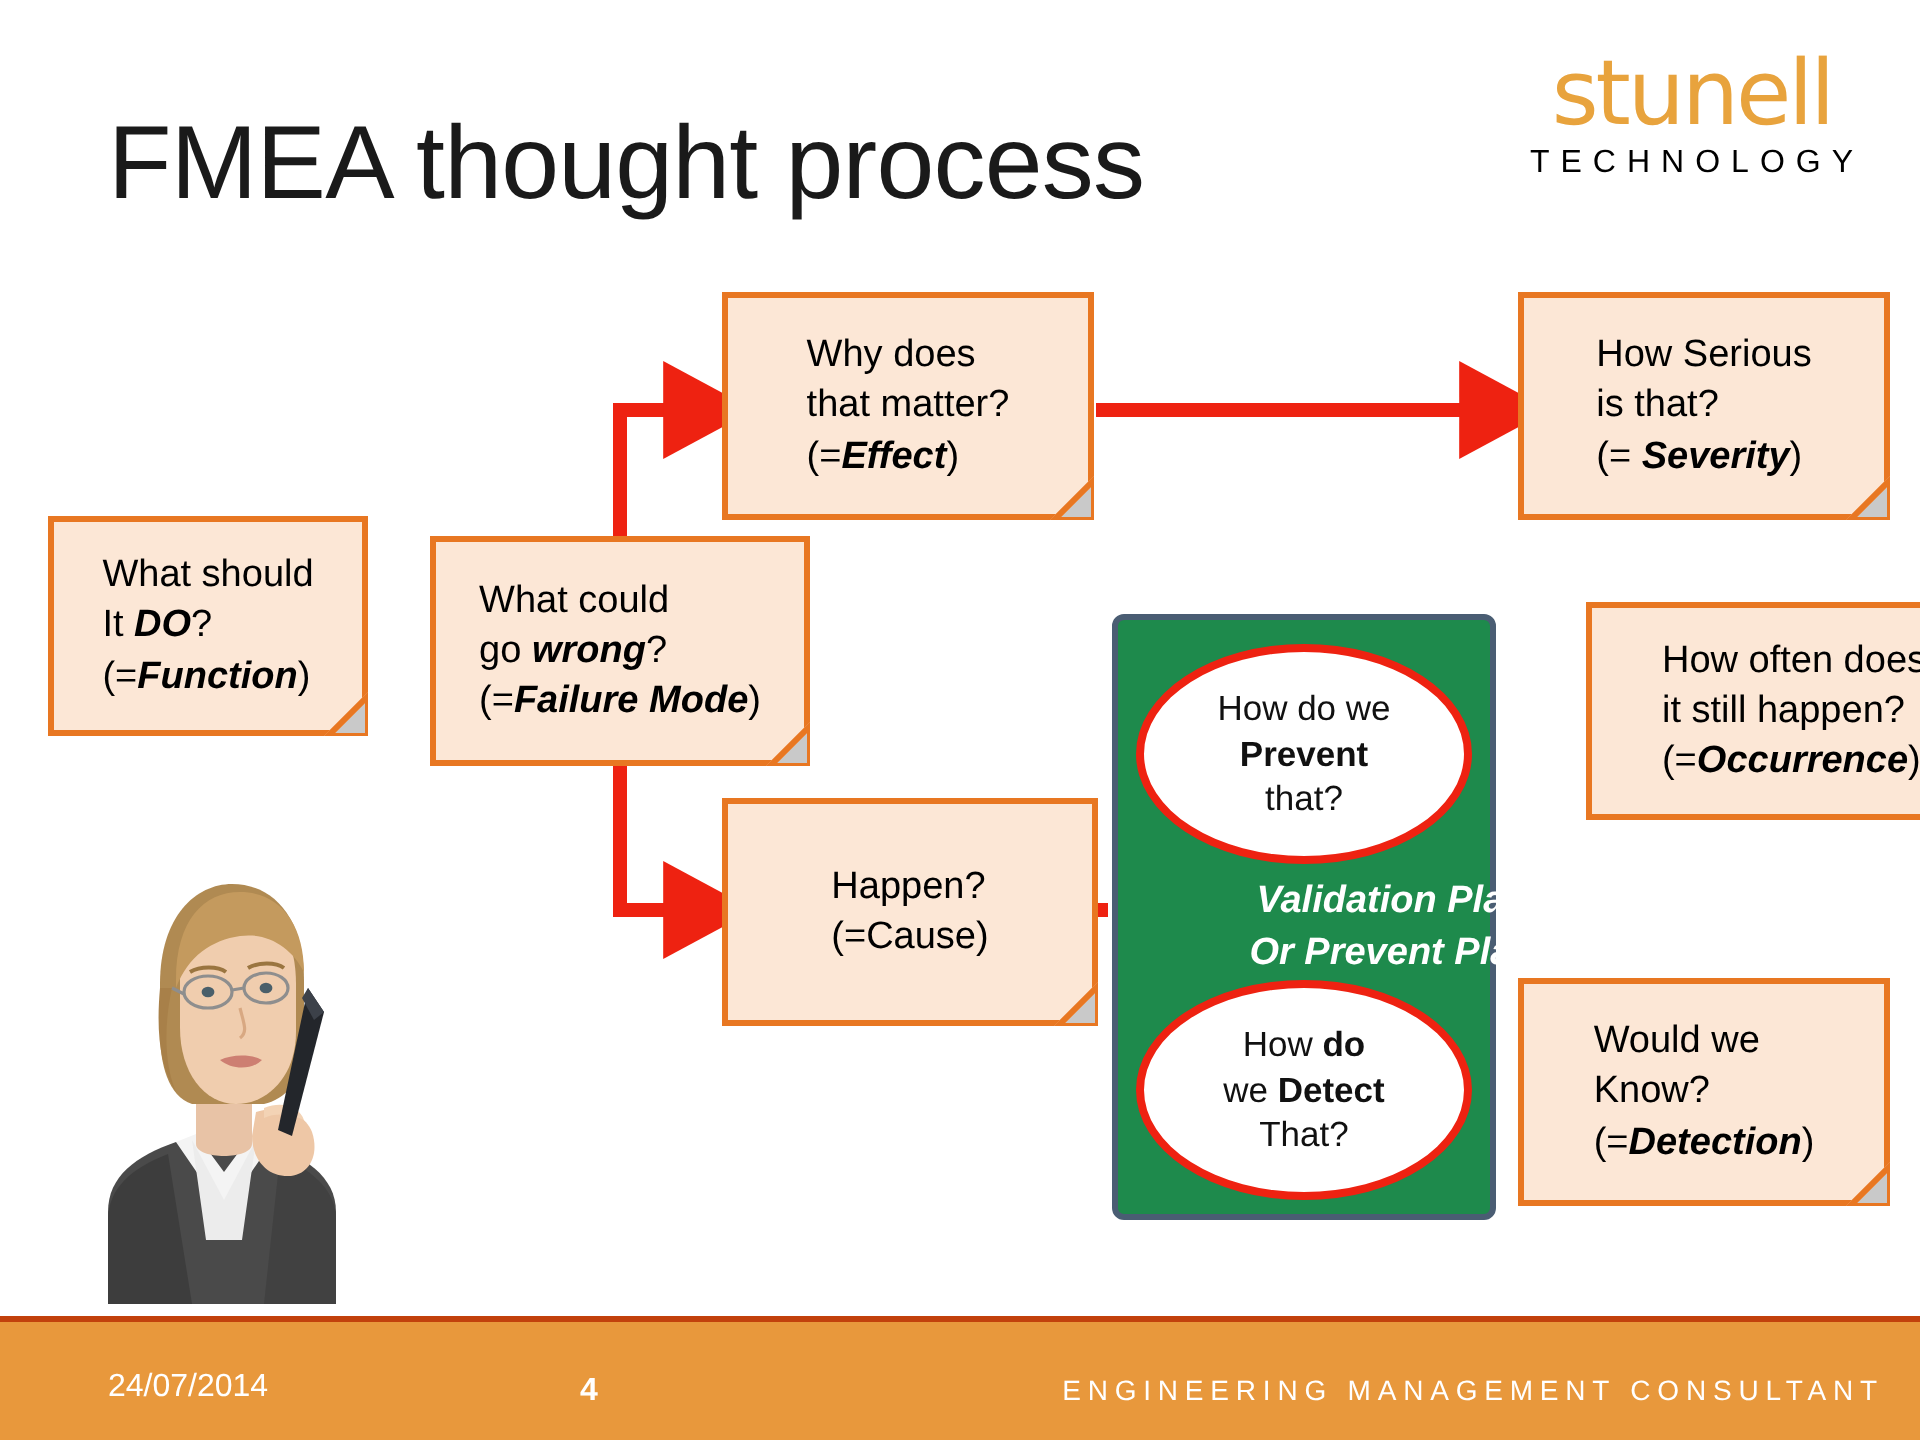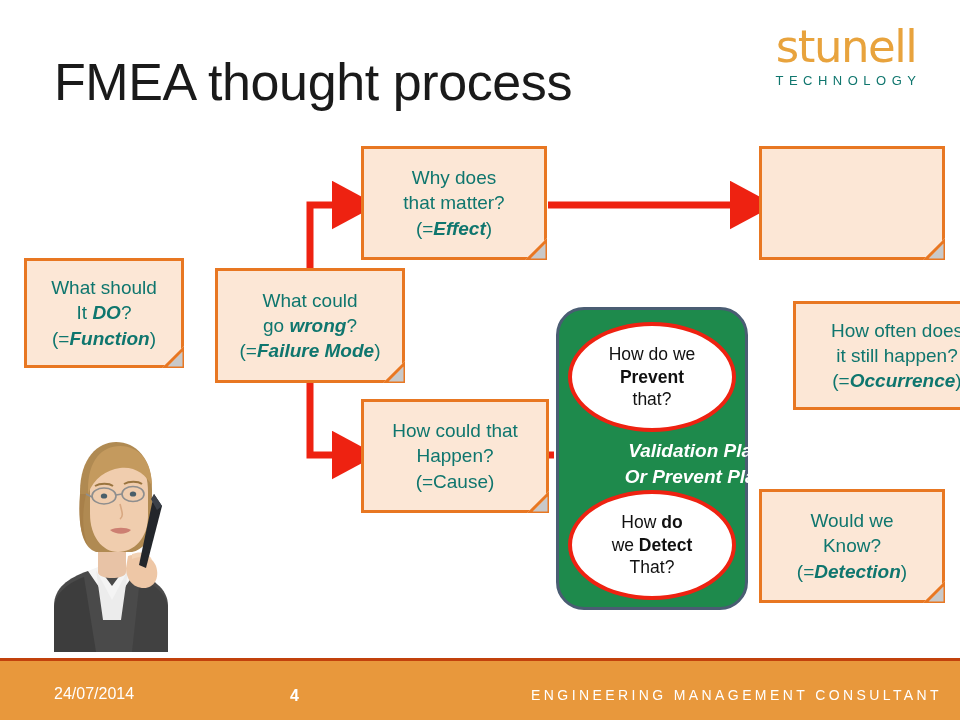--- a/index.html
+++ b/index.html
@@ -37,23 +37,23 @@
     font-size: 45px;
     font-weight: normal;
     color: #E8A33D;
     letter-spacing: -1.5px;
     font-family: "DejaVu Sans", sans-serif;
     display: block;
   }
   .logo-sub {
     display: block;
     margin-top: 5px;
-    font-size: 13px;
+    font-size: 16px;
     letter-spacing: 5.5px;
-    color: #0f766e;
+    color: #000000;
     font-family: "Liberation Sans", sans-serif;
     padding-left: 5px;
   }
 
   
   .slide-title {
     position: absolute;
     left: 54px;
     top: 52px;
     font-size: 52px;
@@ -63,24 +63,24 @@
     letter-spacing: -0.4px;
     white-space: nowrap;
   }
 
   
   .note {
     position: absolute;
     background: #FCE7D6;
     border: 3px solid #E87722;
     box-sizing: border-box;
-    color: #0f766e;
+    color: #000000;
     font-size: 19px;
     line-height: 1.33;
-    text-align: center;
+    text-align: left;
     display: flex;
     flex-direction: column;
     align-items: center;
     justify-content: center;
     box-shadow: 0 0 0 0 rgba(0,0,0,0);
   }
   .note .ln { display: block; white-space: nowrap; }
   .note b { font-weight: bold; font-style: italic; }
 
   
@@ -104,21 +104,21 @@
 
   
   .greenbox {
     position: absolute;
     left: 556px;
     top: 307px;
     width: 192px;
     height: 303px;
     background: #1E8A4C;
     border: 3px solid #4A5D73;
-    border-radius: 28px;
+    border-radius: 6px;
     box-sizing: border-box;
   }
   .ellipse {
     position: absolute;
     background: #ffffff;
     border: 4px solid #EE2211;
     border-radius: 50%;
     box-sizing: border-box;
     display: flex;
     flex-direction: column;
@@ -272,30 +272,34 @@
         <span class="ln"><span>(=</span><b>Effect</b><span>)</span></span>
       </div>
     <svg class="fold" viewBox="0 0 26 26">
       <path d="M26,26 L4,26 L26,4 Z" fill="#FCE7D6"></path>
       <path d="M26,26 L8,26 L26,8 Z" fill="#C9C9C9"></path>
       <path d="M26,26 L6,26 L26,6 Z" fill="none" stroke="#E87722" stroke-width="3"></path>
     </svg>
   </div>
 
   <div class="note" id="note-severity" style="left:759px; top:146px; width:186px; height:114px;">
+    <div>
+        <span class="ln"><span>How Serious</span></span>
+        <span class="ln"><span>is that?</span></span>
+        <span class="ln"><span>(= </span><b>Severity</b><span>)</span></span>
+      </div>
     <svg class="fold" viewBox="0 0 26 26">
       <path d="M26,26 L4,26 L26,4 Z" fill="#FCE7D6"></path>
       <path d="M26,26 L8,26 L26,8 Z" fill="#C9C9C9"></path>
       <path d="M26,26 L6,26 L26,6 Z" fill="none" stroke="#E87722" stroke-width="3"></path>
     </svg>
   </div>
 
   <div class="note" id="note-cause" style="left:361px; top:399px; width:188px; height:114px;">
     <div>
-        <span class="ln"><span>How could that</span></span>
         <span class="ln"><span>Happen?</span></span>
         <span class="ln"><span>(=Cause)</span></span>
       </div>
     <svg class="fold" viewBox="0 0 26 26">
       <path d="M26,26 L4,26 L26,4 Z" fill="#FCE7D6"></path>
       <path d="M26,26 L8,26 L26,8 Z" fill="#C9C9C9"></path>
       <path d="M26,26 L6,26 L26,6 Z" fill="none" stroke="#E87722" stroke-width="3"></path>
     </svg>
   </div>
 

